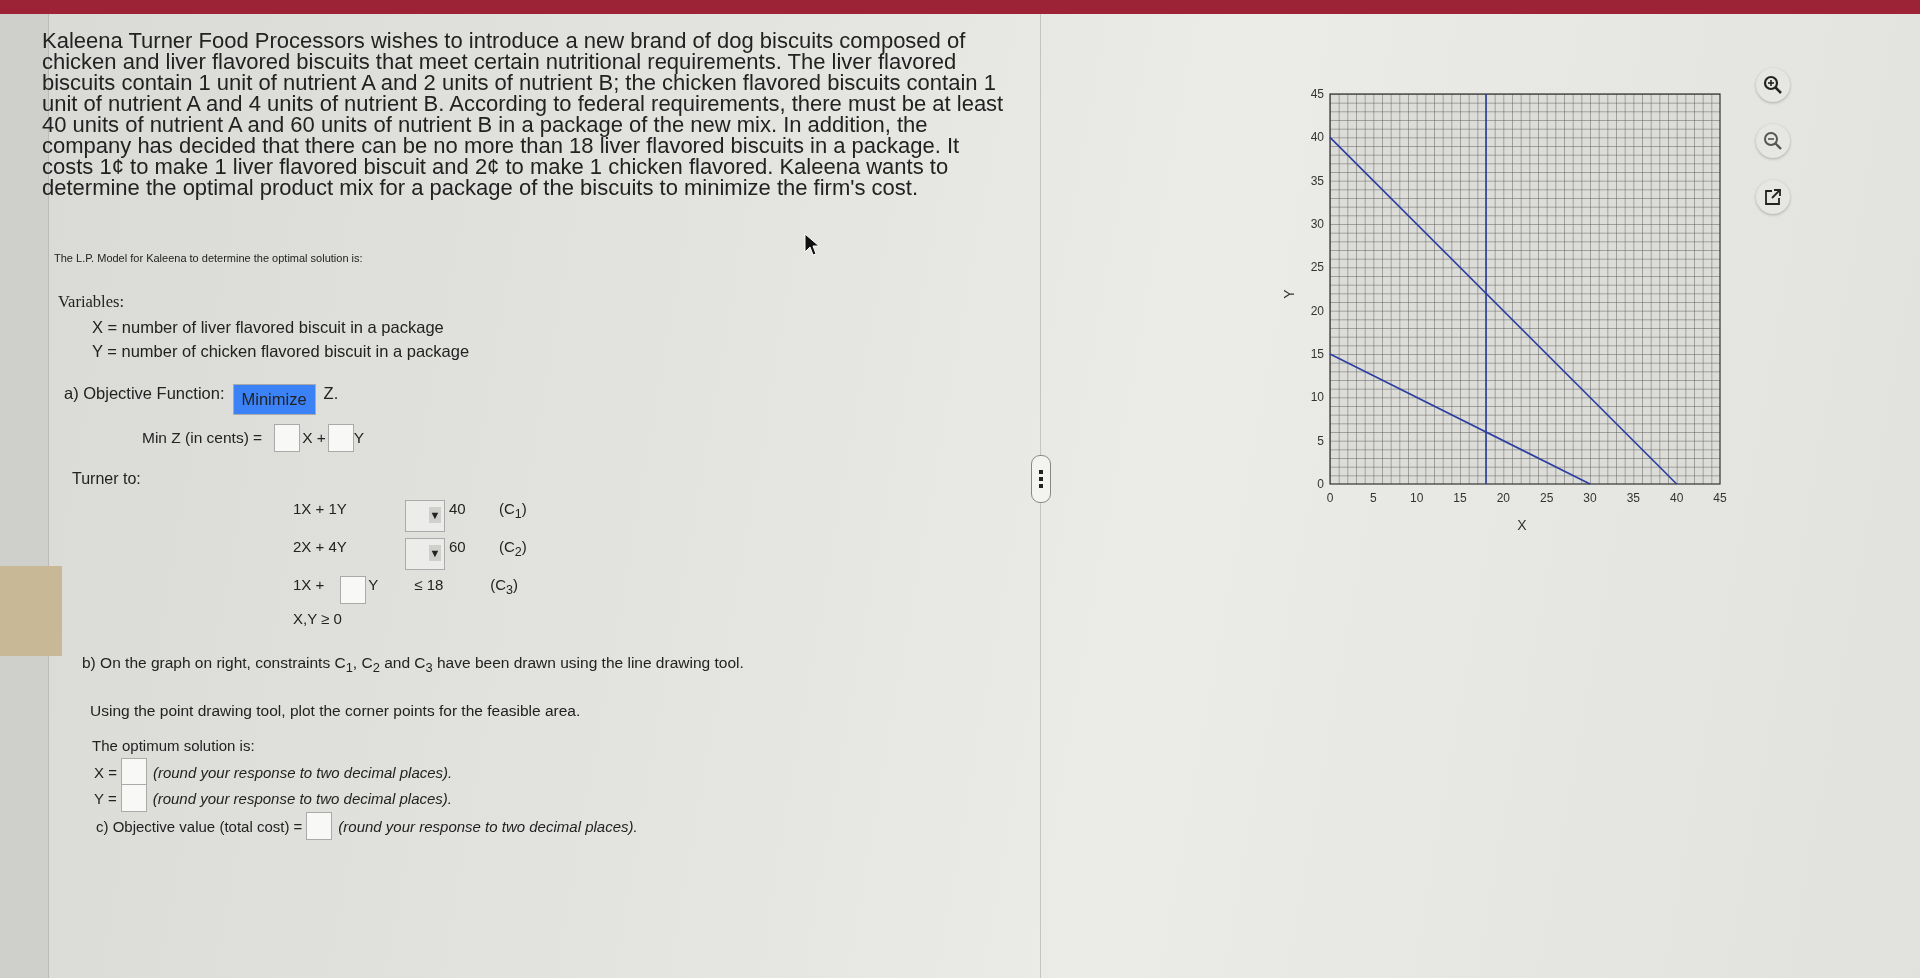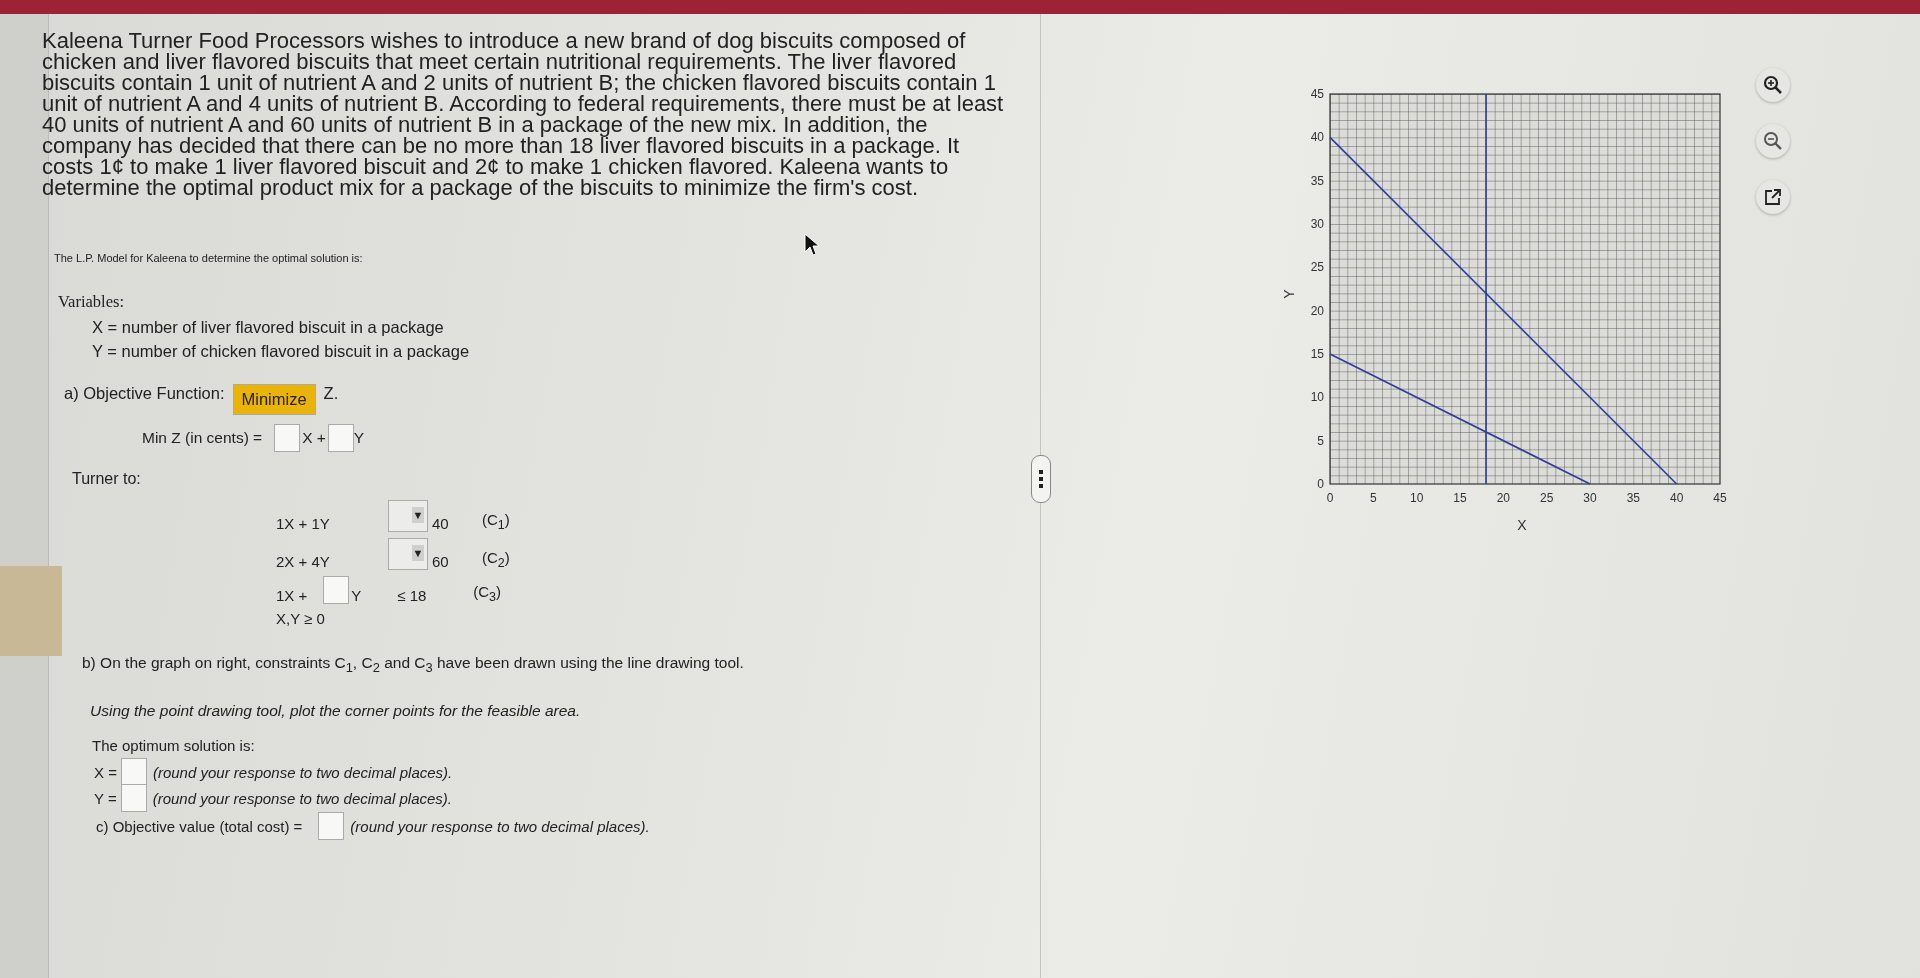--- a/index.html
+++ b/index.html
@@ -14,32 +14,32 @@
   .divider { position:absolute; left:1040px; top:14px; width:1px; height:964px; background:#c4c4c0; }
   .handle { position:absolute; left:1031px; top:455px; width:18px; height:46px; border:1px solid #888; border-radius:9px; background:#f3f3f0; display:flex; flex-direction:column; align-items:center; justify-content:center; gap:3px; }
   .handle span { width:4px; height:4px; background:#222; display:block; }
 
   .question { position:absolute; left:42px; top:30px; width:990px; }
   .para { font-size:22px; line-height:21px; margin:0; width:970px; }
   .lp-intro { position:absolute; left:54px; top:252px; font-size:11px; }
   .vars-label { position:absolute; left:58px; top:292px; font-size:16.5px;font-family:Liberation Serif, serif; }
   .var-line { position:absolute; left:92px; font-size:16.5px; }
   .obj { position:absolute; left:64px; top:384px; font-size:16.5px; display:flex; align-items:flex-start; }
-  .select-box { display:inline-block; padding:5px 8px; border:1px solid #aaa; background:#eab308; margin:0 8px 0 8px; font-size:16.5px; }
+  .select-box { display:inline-block; padding:5px 8px; border:1px solid #aaa; background:#3b82f6; margin:0 8px 0 8px; font-size:16.5px; }
   .minz { position:absolute; left:142px; top:424px; font-size:15.5px; display:flex; align-items:center; }
   .blank { display:inline-block; width:20px; height:24px; border:1px solid #aaa; background:#f8f8f6; vertical-align:middle; }
   .subject { position:absolute; left:72px; top:470px; font-size:16px; }
-  .cons { position:absolute; left:276px; font-size:15px; display:flex; align-items:flex-end; }
+  .cons { position:absolute; left:293px; font-size:15px; display:flex; align-items:flex-start; }
   .cons .lhs { width:112px; }
   .dd { width:38px; height:30px; border:1px solid #aaa; background:#ececea; position:relative; margin-right:4px; }
   .dd .arrow { position:absolute; right:3px; top:6px; width:12px; height:16px; background:#cfcfcc; font-size:11px; text-align:center; line-height:16px; }
   .cons .rhs { width:50px; }
   .cons .cl { margin-left:0px; }
   .part-b { position:absolute; left:82px; top:654px; font-size:15.5px; }
-  .instr { position:absolute; left:90px; top:702px; font-size:15.5px; font-style:italic; }
+  .instr { position:absolute; left:90px; top:702px; font-size:15.5px; }
   .opt-label { position:absolute; left:92px; top:737px; font-size:15px; }
   .ans { position:absolute; left:94px; font-size:15px; display:flex; align-items:center; }
   .ans .hint { font-style:italic; margin-left:6px; }
 
   .graph { position:absolute; left:1280px; top:80px; }
   .tools { position:absolute; left:1756px; top:68px; display:flex; flex-direction:column; gap:22px; }
   .tool { width:34px; height:34px; border-radius:50%; background:#e6e6e2; box-shadow:0 1px 3px rgba(0,0,0,0.25); display:flex; align-items:center; justify-content:center; }
   .cursor { position:absolute; left:804px; top:233px; }
 </style>
 </head>
@@ -114,21 +114,21 @@
   <span style="margin-right:4px">X =</span>
   <input class="blank" value="" style="">
   <span class="hint">(round your response to two decimal places).</span>
 </div>
 <div class="ans" style="top:784px">
   <span style="margin-right:4px">Y =</span>
   <input class="blank" value="" style="">
   <span class="hint">(round your response to two decimal places).</span>
 </div>
 <div class="ans" style="top:812px;left:96px">
-  <span style="margin-right:16px">c) Objective value (total cost) =</span>
+  <span style="margin-right:4px">c) Objective value (total cost) =</span>
   <input class="blank" value="" style="">
   <span class="hint">(round your response to two decimal places).</span>
 </div>
 
 <svg class="cursor" width="16" height="24">
   <path d="M1 1 L1 19 L6 14 L9 22 L12 21 L9 13 L15 13 Z" fill="#111" stroke="#fff" stroke-width="1"></path>
 </svg>
 
 <div class="graph">
   <svg width="480" height="480" id="graph-svg">

